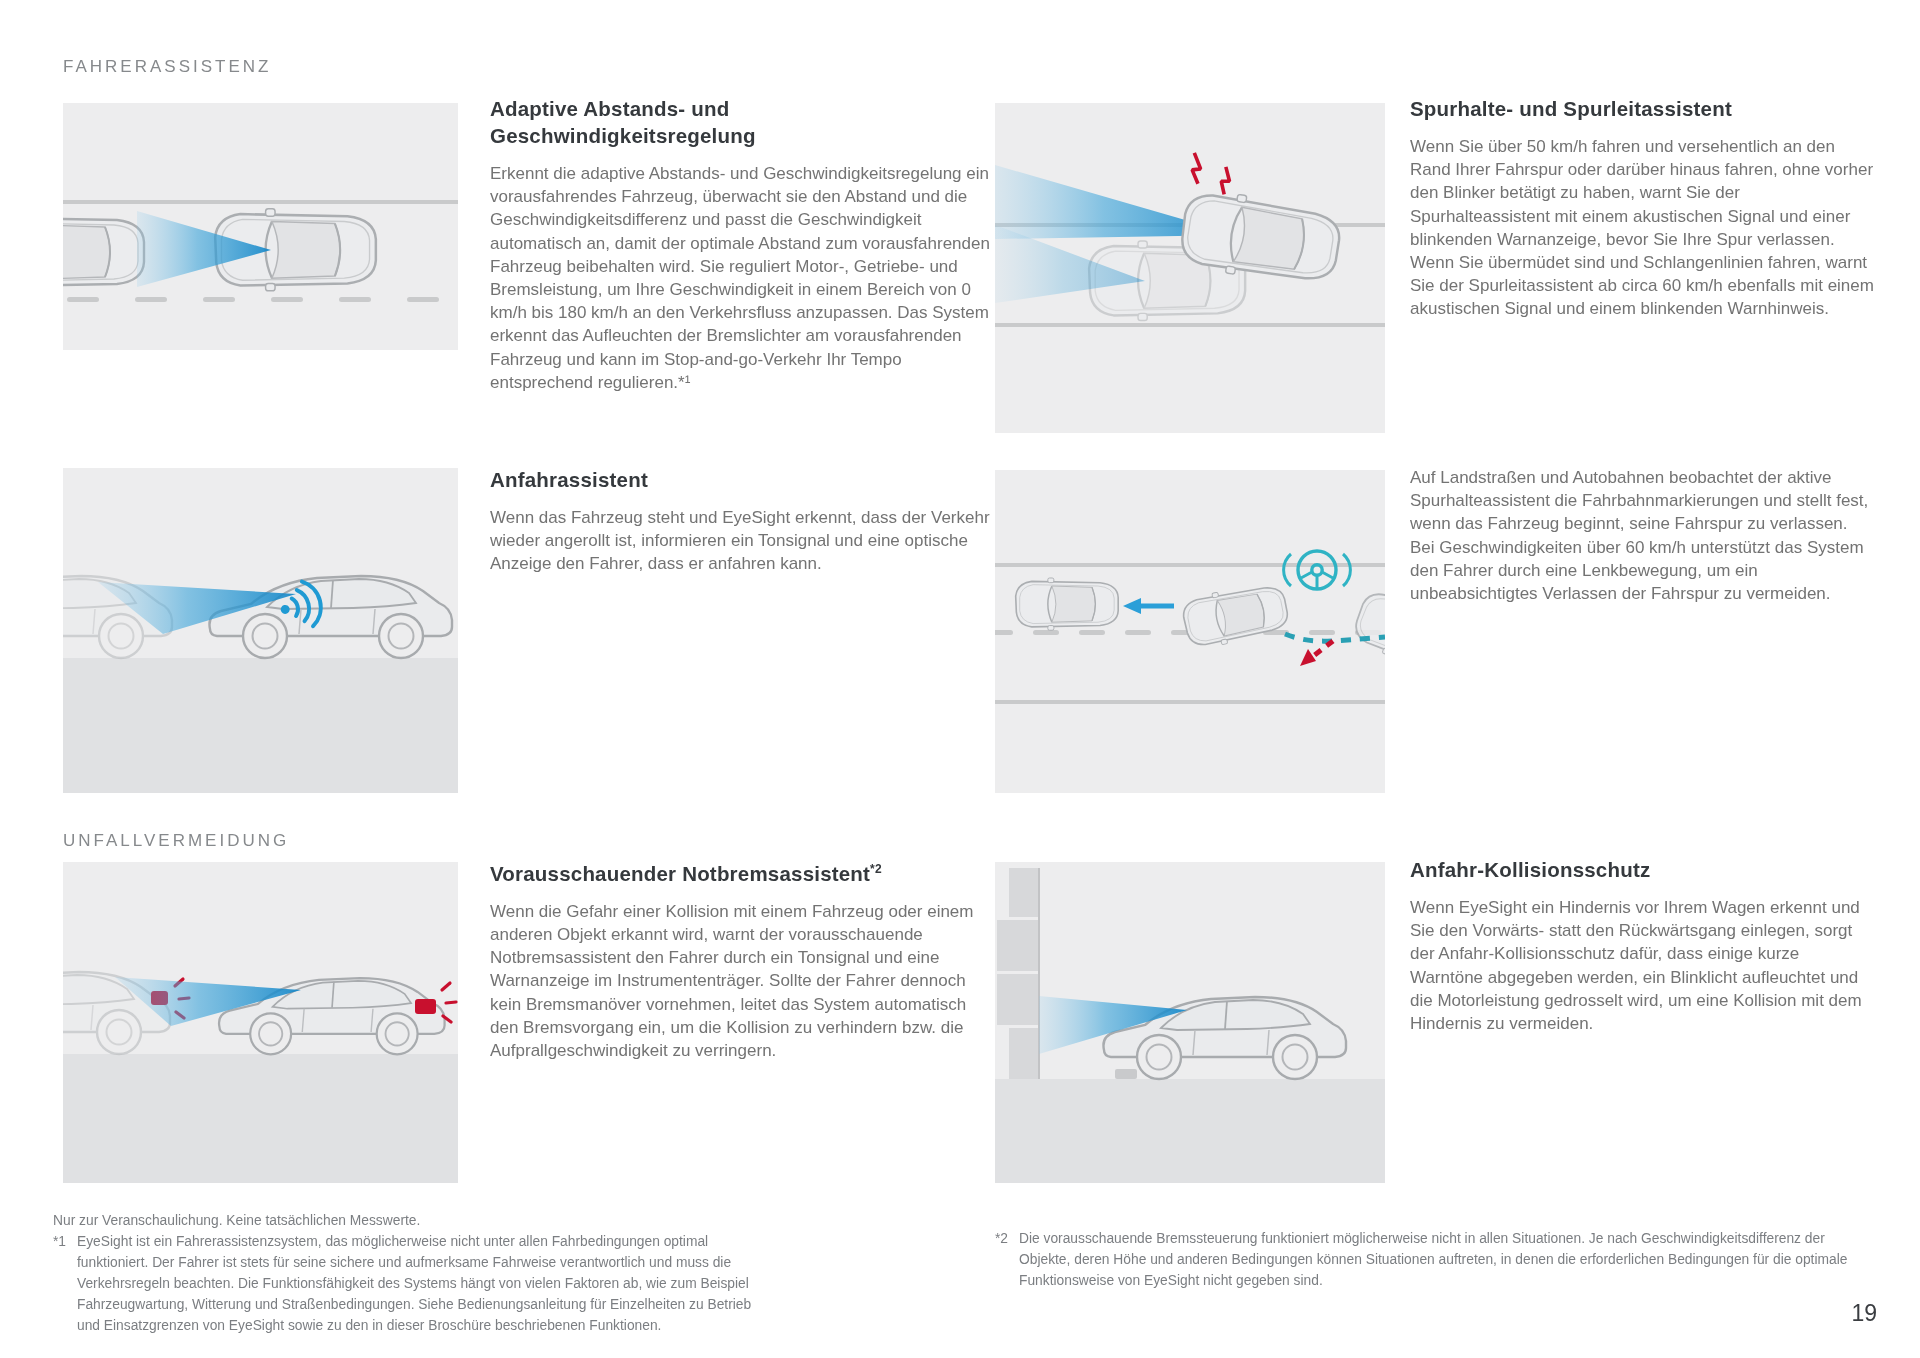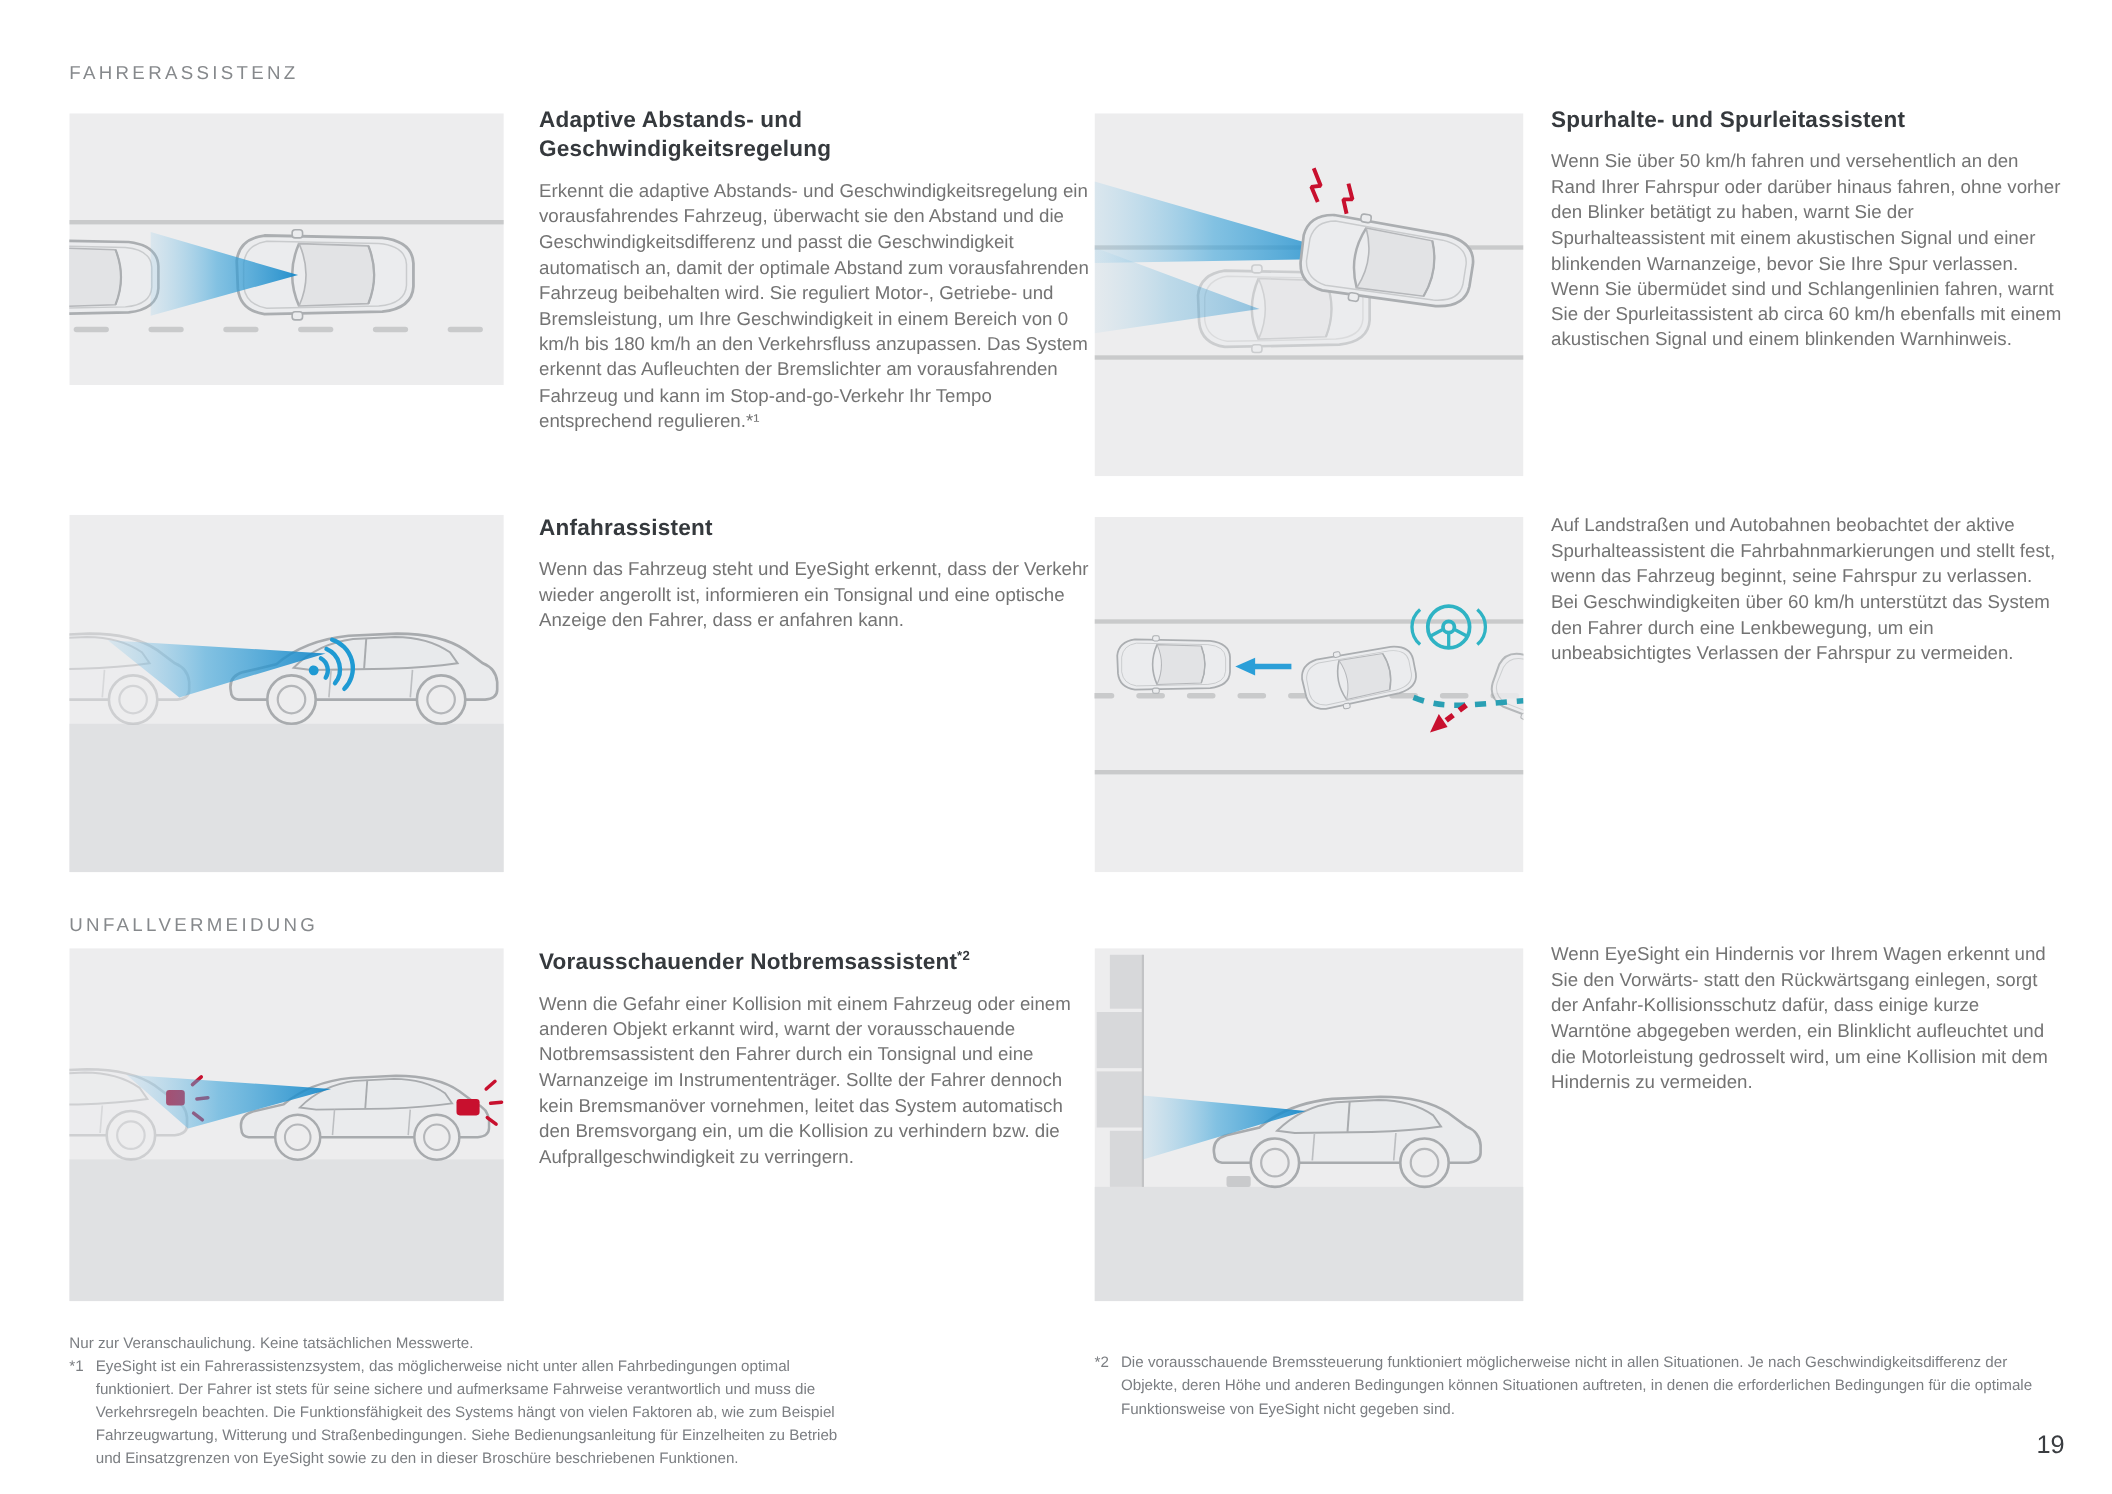--- a/index.html
+++ b/index.html
@@ -26,21 +26,21 @@
   #c4{left:1410px;top:466px;width:465px;}
   #c5{left:490px;top:856px;width:500px;}
   #c6{left:1410px;top:856px;width:465px;}
   .footnote{position:absolute;font-size:13.8px;line-height:21px;color:#7b7e82;}
   .footnote p{margin:0;}
   .fn-row{display:flex;}
   .fn-marker{flex:0 0 24px;}
   .fn-text{flex:1;}
   .pagenum{position:absolute;left:1820px;top:1300px;width:57px;text-align:right;
            font-size:23px;color:#3a3d41;}
-  #fn-left{left:63px;top:1210px;width:705px;}
+  #fn-left{left:53px;top:1210px;width:705px;}
   #fn-right{left:995px;top:1228px;width:860px;}
 </style>
 </head>
 <body>
 
 <div class="page">
 
   <svg width="0" height="0" style="position:absolute" aria-hidden="true">
     <defs>
       <linearGradient id="beamG" x1="0" y1="0" x2="1" y2="0">
@@ -240,20 +240,21 @@
   </section>
 
   <div class="sec-label" id="label2">UNFALLVERMEIDUNG</div>
 
   <section class="card" id="c5">
     <h3><span>Vorausschauender Notbremsassistent</span><sup>*2</sup></h3>
     <p>Wenn die Gefahr einer Kollision mit einem Fahrzeug oder einem anderen Objekt erkannt wird, warnt der vorausschauende Notbremsassistent den Fahrer durch ein Tonsignal und eine Warnanzeige im Instrumententräger. Sollte der Fahrer dennoch kein Bremsmanöver vornehmen, leitet das System automatisch den Bremsvorgang ein, um die Kollision zu verhindern bzw. die Aufprallgeschwindigkeit zu verringern.</p>
   </section>
 
   <section class="card" id="c6">
+    <h3>Anfahr-Kollisionsschutz</h3>
     <p>Wenn EyeSight ein Hindernis vor Ihrem Wagen erkennt und Sie den Vorwärts- statt den Rückwärtsgang einlegen, sorgt der Anfahr-Kollisionsschutz dafür, dass einige kurze Warntöne abgegeben werden, ein Blinklicht aufleuchtet und die Motorleistung gedrosselt wird, um eine Kollision mit dem Hindernis zu vermeiden.</p>
   </section>
 
   <div class="footnote" id="fn-left">
     <p>Nur zur Veranschaulichung. Keine tatsächlichen Messwerte.</p>
     <div class="fn-row">
       <span class="fn-marker">*1</span>
       <p class="fn-text">EyeSight ist ein Fahrerassistenzsystem, das möglicherweise nicht unter allen Fahrbedingungen optimal funktioniert. Der Fahrer ist stets für seine sichere und aufmerksame Fahrweise verantwortlich und muss die Verkehrsregeln beachten. Die Funktionsfähigkeit des Systems hängt von vielen Faktoren ab, wie zum Beispiel Fahrzeugwartung, Witterung und Straßenbedingungen. Siehe Bedienungsanleitung für Einzelheiten zu Betrieb und Einsatzgrenzen von EyeSight sowie zu den in dieser Broschüre beschriebenen Funktionen.</p>
     </div>
   </div>

